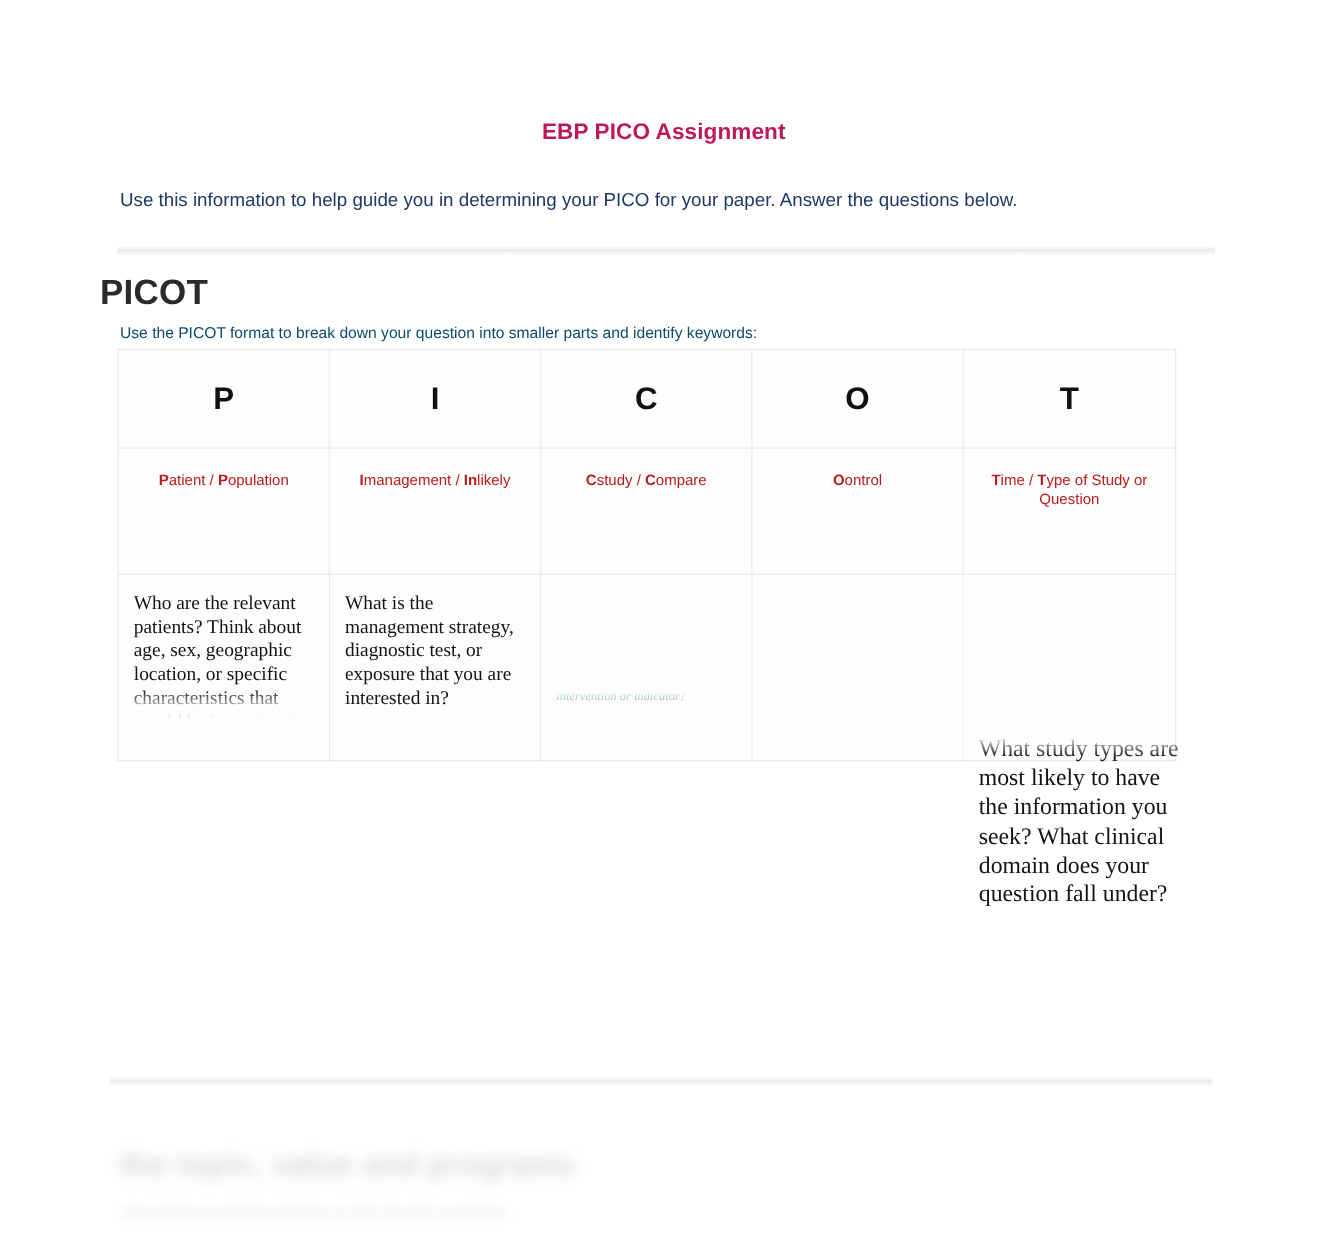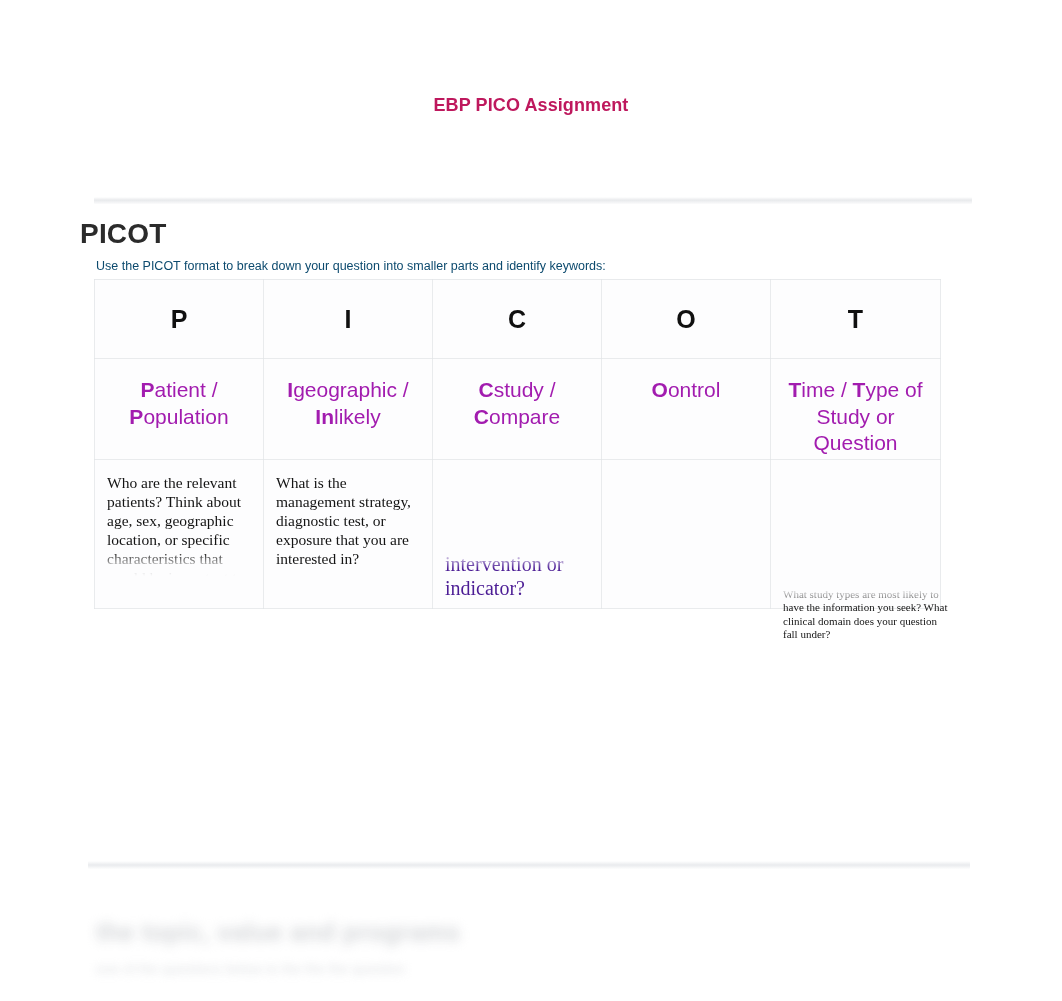--- a/index.html
+++ b/index.html
@@ -120,22 +120,22 @@
     line-height: 78px;
   }
 
   .name-cell {
     height: 100px;
     text-align: center;
   }
   .name-text {
     display: block;
     padding: 18px 4px 0 4px;
-    font-size: 21px;
-    color: #a21caf;
+    font-size: 12px;
+    color: #b91c1c;
     line-height: 1.27;
     text-align: center;
   }
   .name-text b { font-weight: bold; }
 
   .body-cell {
     height: 148px;
     text-align: left;
     position: relative;
     overflow: visible;
@@ -159,39 +159,40 @@
 
   
   .offset-c {
     position: absolute;
     left: 0;
     top: 92px;
     width: 100%;
     box-sizing: border-box;
     padding: 0 12px;
     font-family: "Liberation Serif", serif;
-    font-size: 20px;
-    color: #4c1d95;
+    font-size: 10px;
+    color: #0f766e;
     line-height: 1.22;
     -webkit-mask-image: linear-gradient(to bottom,
         rgba(0,0,0,0) 0px, rgba(0,0,0,0.45) 8px, #000 17px);
     mask-image: linear-gradient(to bottom,
         rgba(0,0,0,0) 0px, rgba(0,0,0,0.45) 8px, #000 17px);
+    font-style: italic;
   }
 
   
   .offset-t {
     position: absolute;
     left: 0;
     top: 128px;
     width: 110%;
     box-sizing: border-box;
     padding: 0 4px 0 12px;
     font-family: "Liberation Serif", serif;
-    font-size: 11px;
+    font-size: 19px;
     color: #141414;
     line-height: 1.22;
     -webkit-mask-image: linear-gradient(to bottom,
         rgba(0,0,0,0) 0px, rgba(0,0,0,0.5) 9px, #000 18px);
     mask-image: linear-gradient(to bottom,
         rgba(0,0,0,0) 0px, rgba(0,0,0,0.5) 9px, #000 18px);
   }
 
   
   .divider-bottom {
@@ -232,20 +233,21 @@
     white-space: nowrap;
   }
 </style>
 </head>
 <body>
 
 <div class="page">
 
   <div class="doc-title">EBP PICO Assignment</div>
 
+  <div class="intro-line">Use this information to help guide you in determining your PICO for your paper.  Answer the questions below.</div>
 
   <div class="divider-top"></div>
 
   <div class="section-heading">PICOT</div>
 
   <div class="section-sub">Use the PICOT format to break down your question into smaller parts and identify keywords:</div>
 
   <div class="table-wash"></div>
 
   <table class="picot-table">
@@ -273,21 +275,21 @@
         <td class="letter-cell">
           <span class="letter">T</span>
         </td>
       </tr>
 
       <tr>
         <td class="name-cell">
           <span class="name-text"><b>P</b><span>atient / </span><b>P</b><span>opulation</span></span>
         </td>
         <td class="name-cell">
-          <span class="name-text"><b>I</b><span>geographic / </span><b>In</b><span>likely</span></span>
+          <span class="name-text"><b>I</b><span>management / </span><b>In</b><span>likely</span></span>
         </td>
         <td class="name-cell">
           <span class="name-text"><b>C</b><span>study / </span><b>C</b><span>ompare</span></span>
         </td>
         <td class="name-cell">
           <span class="name-text"><b>O</b><span>ontrol</span></span>
         </td>
         <td class="name-cell">
           <span class="name-text"><b>T</b><span>ime / </span><b>T</b><span>ype of Study or Question</span></span>
         </td>

